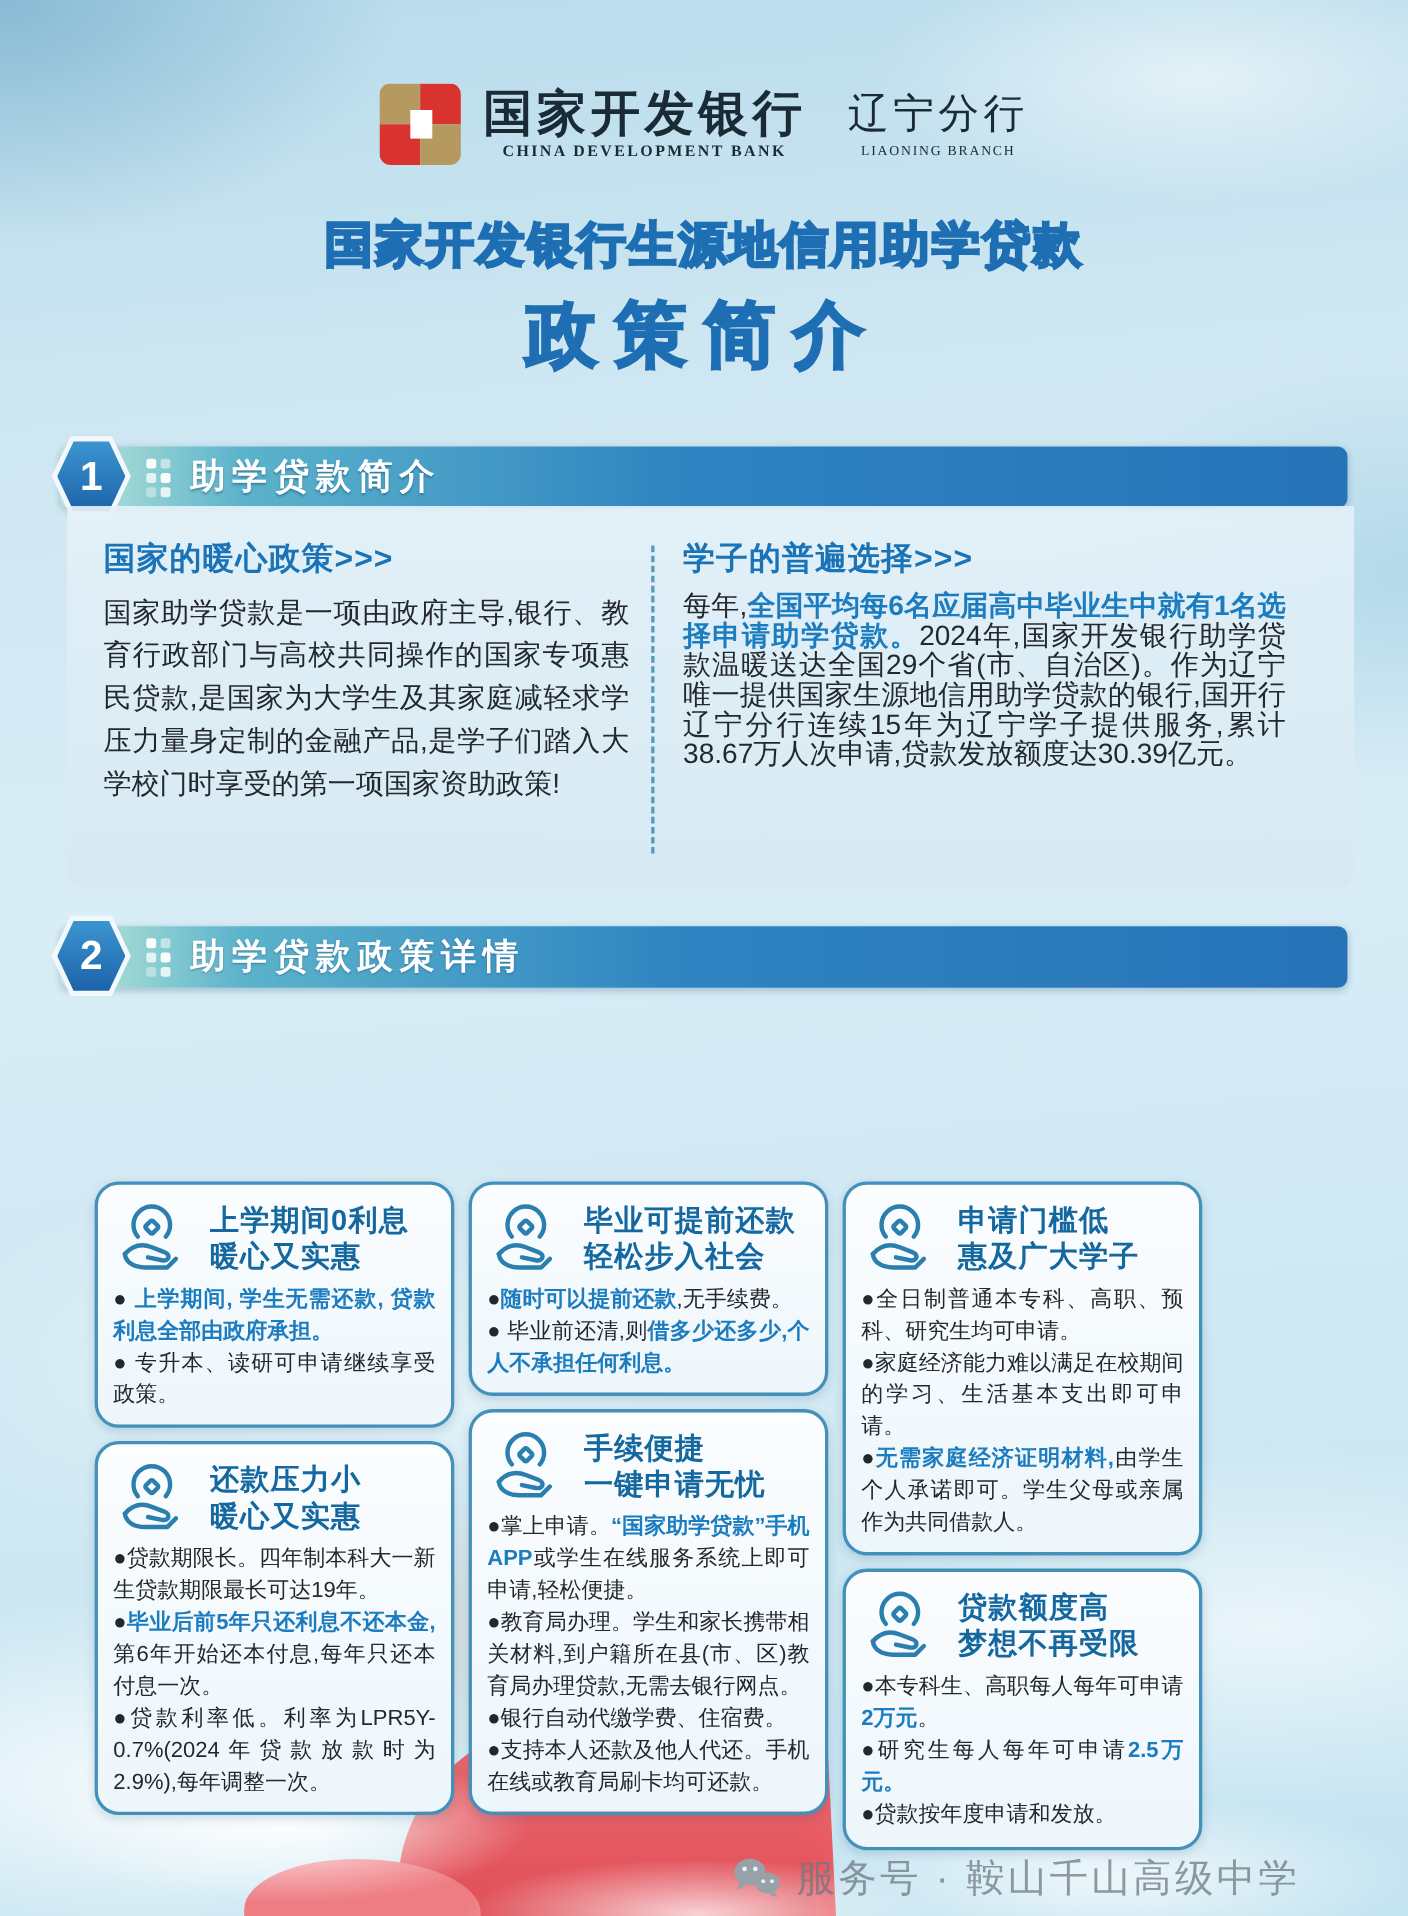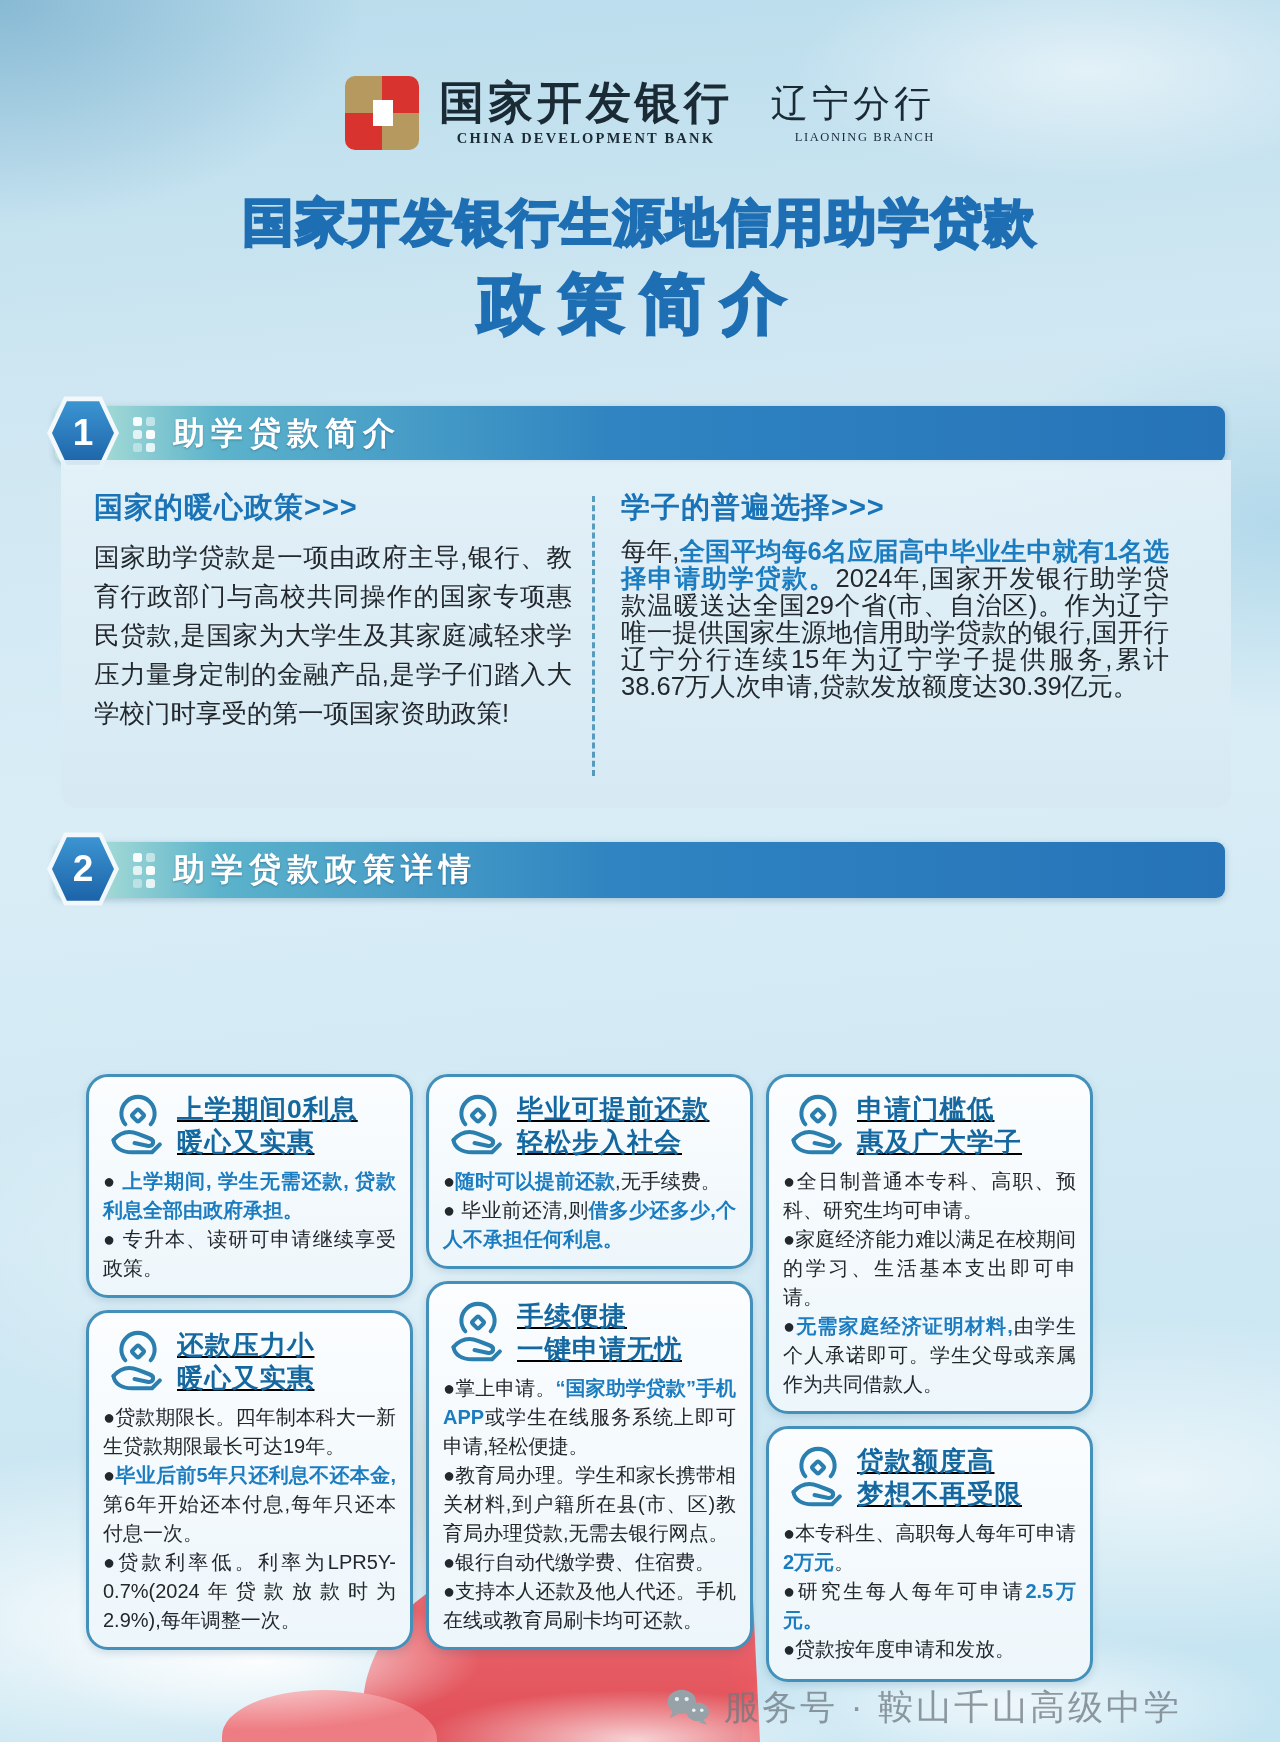--- a/index.html
+++ b/index.html
@@ -17,26 +17,26 @@
   }
   
   .brand{position:absolute;top:76px;left:0;right:0;display:flex;justify-content:center;align-items:center;}
   .brand-logo{width:74px;height:74px;border-radius:10px;overflow:hidden;display:grid;grid-template-columns:1fr 1fr;grid-template-rows:1fr 1fr;position:relative;flex:none;}
   .brand-logo .g{background:#b5995e;}
   .brand-logo .r{background:#d8332f;}
   .brand-logo::after{content:"";position:absolute;width:20px;height:26px;background:#fff;top:24px;left:28px;}
   .brand-main{margin-left:20px;text-align:center;}
   .brand-cn{font-size:45px;font-weight:bold;color:#1b2b36;letter-spacing:4px;line-height:48px;}
   .brand-en{font-size:14.5px;font-weight:bold;color:#1b2b36;letter-spacing:2.2px;font-family:"Liberation Serif",serif;margin-top:3px;}
-  .brand-branch{margin-left:38px;text-align:right;}
+  .brand-branch{margin-left:38px;text-align:center;}
   .branch-cn{font-size:37px;color:#1b2b36;letter-spacing:4px;line-height:44px;font-family:"Liberation Serif","DejaVu Serif",serif;}
   .branch-en{font-size:12.5px;color:#1b2b36;letter-spacing:1.6px;font-family:"Liberation Serif",serif;margin-top:4px;}
   
   .main-title{position:absolute;top:182px;width:100%;text-align:center;color:#1e6eb3;font-weight:bold;}
-  .main-title .t1{font-size:51px;line-height:82px;letter-spacing:2px;-webkit-text-stroke:2.4px #1e6eb3;}
+  .main-title .t1{font-size:44px;line-height:82px;letter-spacing:2px;-webkit-text-stroke:2.4px #1e6eb3;}
   .main-title .t2{font-size:65px;line-height:80px;letter-spacing:16px;-webkit-text-stroke:2.4px #1e6eb3;}
   
   .sec-bar{position:absolute;left:55px;width:1170px;height:56px;border-radius:9px;
     background:linear-gradient(90deg,#bfe9da 0%,#5cb3cb 14%,#2f84c1 48%,#2673b8 100%);
     display:flex;align-items:center;box-shadow:0 2px 7px rgba(30,80,120,.28);}
   .hex{width:72px;height:76px;margin-left:-8px;margin-top:-2px;flex:none;
     clip-path:polygon(0 50%,24% 2%,76% 2%,100% 50%,76% 98%,24% 98%);
     background:#f2f8fb;display:flex;align-items:center;justify-content:center;}
   .hex-inner{width:62px;height:66px;clip-path:polygon(0 50%,24% 2%,76% 2%,100% 50%,76% 98%,24% 98%);
     background:linear-gradient(180deg,#3c96d2,#1c62a8);color:#fff;font-size:37px;font-weight:bold;
@@ -60,21 +60,21 @@
   .hl{color:#1b7cc0;font-weight:bold;}
   
   .intro{position:absolute;left:80px;top:918px;width:1126px;font-size:28px;line-height:45px;color:#1e2328;text-align:justify;margin:0;}
   .cards{position:absolute;left:86px;top:1074px;display:flex;gap:13px;}
   .cardcol{display:flex;flex-direction:column;gap:12px;width:327px;}
   .card{box-sizing:border-box;background:linear-gradient(180deg,#fbfdff,#edf6fb);
     border:3px solid #4390ba;border-radius:22px;padding:12px 14px 12px;
     box-shadow:0 3px 9px rgba(40,90,130,.18);}
   .card-a{min-height:220px}.card-b{min-height:312px}.card-c{min-height:172px}
   .card-d{min-height:356px}.card-e{min-height:272px}.card-f{min-height:256px}
-  .card-head{display:flex;align-items:center;gap:4px;margin:2px 0 6px;text-decoration:underline;}
+  .card-head{display:flex;align-items:center;gap:18px;margin:2px 0 6px;}
   .card-icon{width:70px;height:70px;flex:none;}
   .card-title{color:#15689f;font-weight:bold;font-size:26.5px;line-height:33px;letter-spacing:1px;}
   .card-body p{margin:0;font-size:20px;line-height:29px;color:#23282d;text-align:justify;}
   
   .red-wing{position:absolute;left:575px;top:1408px;width:185px;height:334px;
     background:linear-gradient(210deg,#f4858b 10%,#e6545c 70%);
     clip-path:polygon(68% 0,96% 55%,100% 100%,0 100%,30% 48%);}
   .red-body{position:absolute;left:362px;top:1556px;width:380px;height:186px;
     background:linear-gradient(180deg,#ee6e74,#e04e57);border-radius:48% 52% 0 0 / 85% 95% 0 0;}
   .red-corner{position:absolute;left:222px;top:1690px;width:215px;height:52px;background:#ee7d83;

